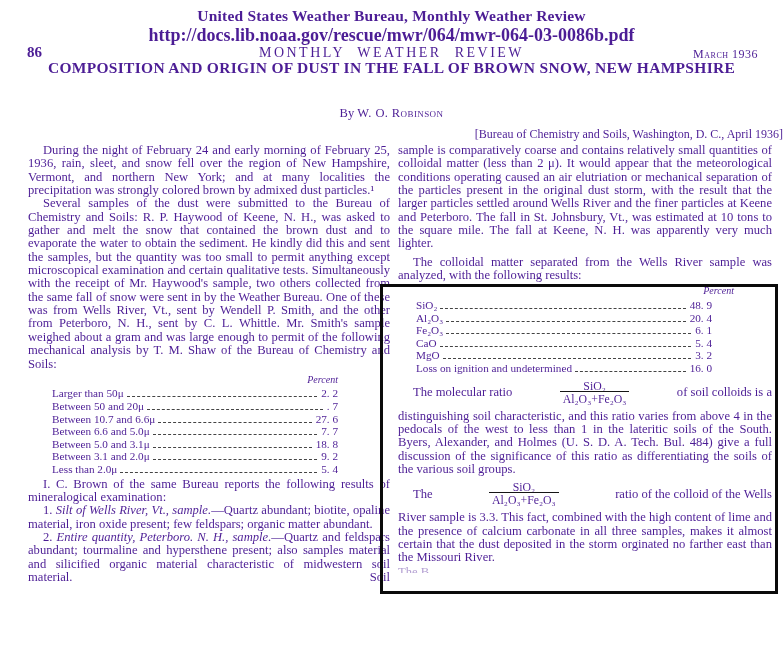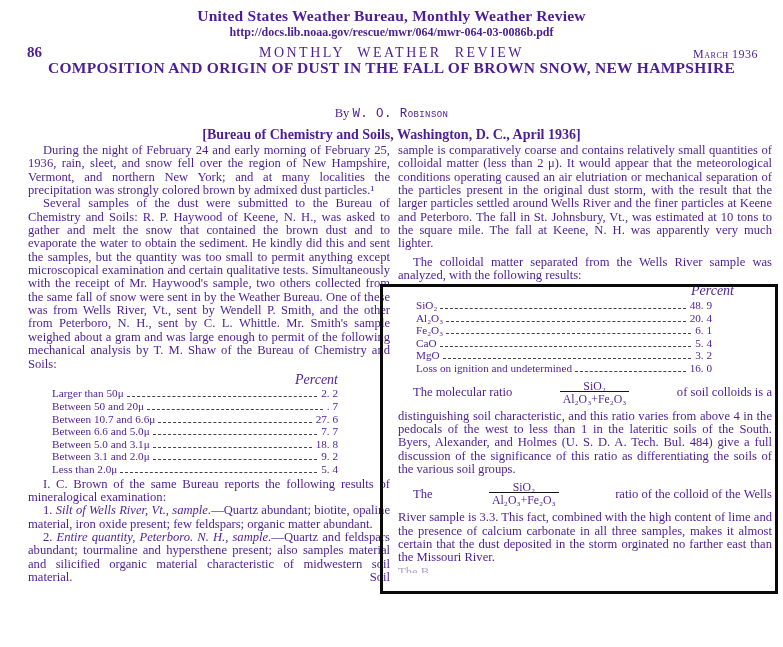--- a/index.html
+++ b/index.html
@@ -5,48 +5,48 @@
   html,body{margin:0;padding:0;background:#888;}
   .page{
     position:relative;width:783px;height:647px;background:#ffffff;
     font-family:"Liberation Serif","DejaVu Serif",serif;color:#4c1d95;
     overflow:hidden;margin:0 auto;
   }
   
   .src-line1{position:absolute;top:7px;left:0;width:100%;text-align:center;
     font-weight:bold;font-size:15.5px;letter-spacing:.2px;}
   .src-url{position:absolute;top:25px;left:0;width:100%;text-align:center;
-    font-weight:bold;font-size:12px;}
+    font-weight:bold;font-size:18px;}
   
   .running-head{position:absolute;top:44px;left:0;width:100%;height:18px;}
   .pageno{position:absolute;left:27px;top:0;font-size:15px;font-weight:bold;}
   .journal{position:absolute;left:0;width:100%;text-align:center;top:1px;
     font-size:14px;letter-spacing:2.5px;word-spacing:7px;}
   .issue{position:absolute;right:25px;top:3px;font-size:12px;
     font-variant:small-caps;letter-spacing:.5px;}
   
   .title{position:absolute;top:58px;left:0;width:100%;text-align:center;
     font-size:15.5px;font-weight:600;letter-spacing:.3px;line-height:19px;}
   .byline{position:absolute;top:106px;left:0;width:100%;text-align:center;font-size:12.5px;}
-  .byline .name{font-variant:small-caps;letter-spacing:.4px;font-family:Liberation Mono, monospace;}
-  .affil{position:absolute;top:127px;left:0;width:100%;text-align:center;
-    font-size:14px;font-weight:700;}
+  .byline .name{font-variant:small-caps;letter-spacing:.4px;}
+  .affil{position:absolute;top:127px;left:0;width:100%;text-align:right;
+    font-size:12px;font-weight:400;}
   
   .col{position:absolute;top:144px;font-size:12.6px;line-height:13.35px;}
   .col.left{left:28px;width:362px;}
   .col.right{left:398px;width:374px;}
   .p{margin:0;text-align:justify;text-indent:15px;}
   .p.noindent{text-indent:0;}
   .p.contend{text-align-last:justify;}
   .ital{font-style:italic;}
   
   .dtable{margin:3px 0 2px 0;font-size:11.2px;line-height:12.6px;}
   .dtable.size{padding-left:24px;padding-right:52px;}
   .dtable.chem{padding-left:18px;padding-right:60px;}
-  .thead{text-align:right;font-style:italic;font-size:14px;padding-bottom:1px;}
+  .thead{text-align:right;font-style:italic;font-size:10px;padding-bottom:1px;}
   .dtable.chem .thead{margin-right:-22px;}
   .trow{display:flex;align-items:baseline;}
   .tlabel{white-space:nowrap;}
   .leader{flex:1;border-bottom:1.2px dashed #444;margin:0 4px 2px 3px;min-width:10px;}
   .tval{white-space:nowrap;}
   
   .ratio-line{display:flex;align-items:center;justify-content:space-between;
     margin:5px 0 4px 0;}
   .ratio-line .lead{text-indent:15px;}
   .frac{display:inline-block;text-align:center;font-size:11.8px;line-height:13px;vertical-align:middle;}

